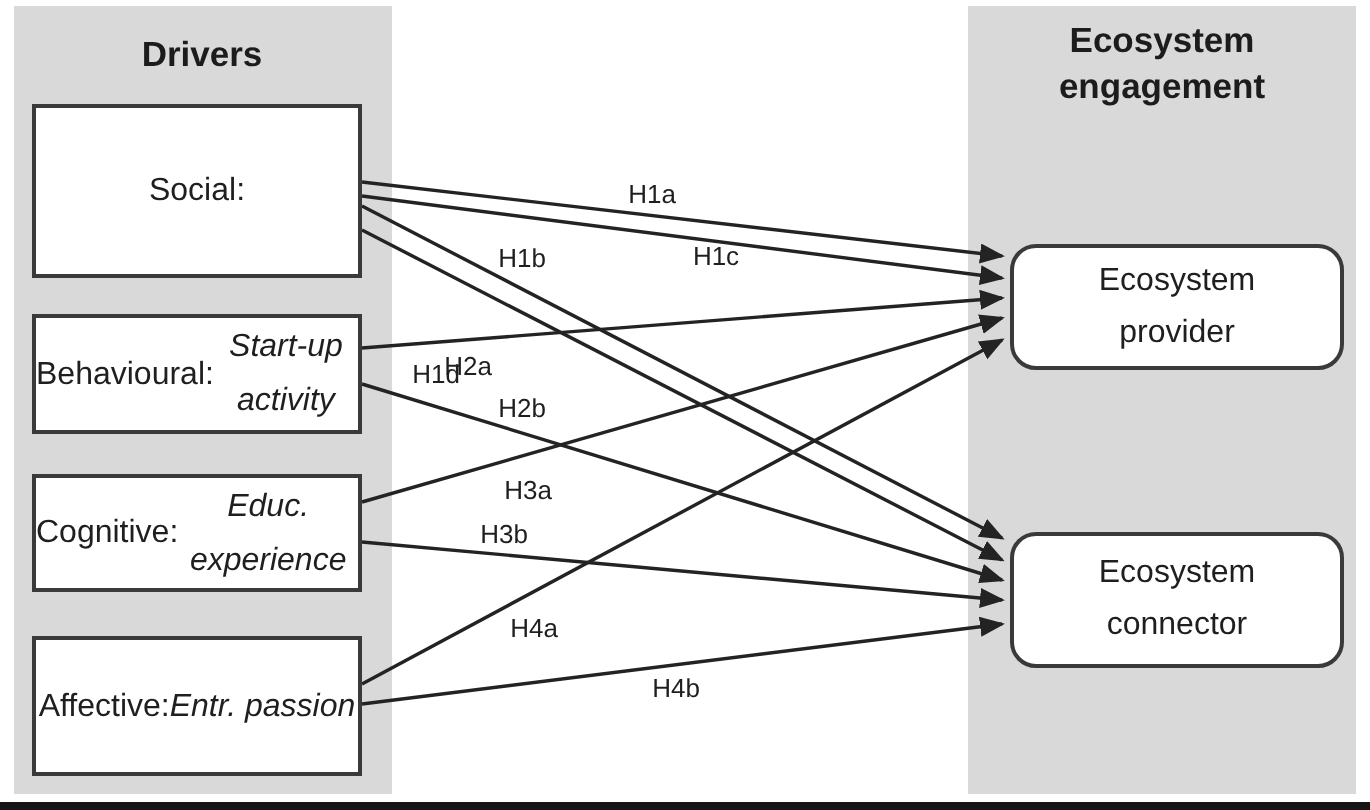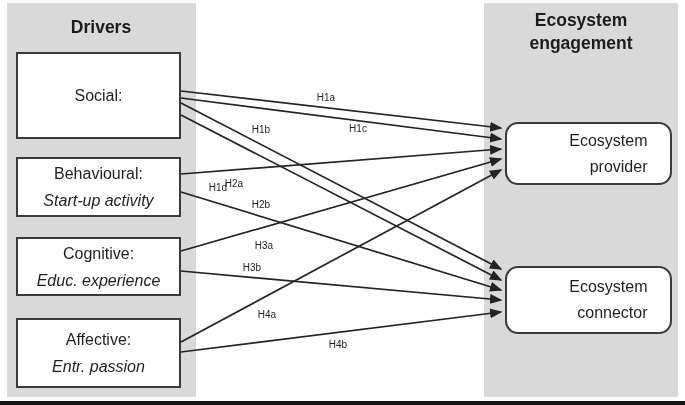--- a/index.html
+++ b/index.html
@@ -12,39 +12,39 @@
   .panel-right{left:484px;width:194px;}
   .bottom-rule{position:absolute;left:0;top:401px;width:685px;height:4px;background:#161616;}
   .panel-title{
     position:absolute;color:#1c1c1c;font-weight:bold;font-size:17.5px;
     line-height:23px;text-align:center;transform:translateX(-50%);
   }
   .title-left{left:101px;top:16px;}
   .title-right{left:581px;top:9px;width:150px;}
   .node{
     position:absolute;background:#ffffff;border:2px solid #3a3a3a;
-    box-sizing:border-box;display:flex;flex-direction:column;
-    align-items:center;justify-content:center;text-align:right;
+    box-sizing:border-box;display:flex;flex-direction:row;
+    align-items:center;justify-content:center;text-align:center;
     color:#1f1f1f;font-size:16px;line-height:27px;
   }
   .driver{left:16px;width:165px;}
   .driver .sub{font-style:italic;}
   .driver .sub.narrow{width:132px;}
   .d-social{top:52px;height:87px;line-height:28px;}
   .d-behavioural{top:157px;height:60px;}
   .d-cognitive{top:237px;height:59px;}
   .d-affective{top:318px;height:70px;}
   .outcome{left:505px;width:167px;line-height:26px;border-radius:13px;}
   .o-provider{top:122px;height:63px;}
   .o-connector{top:266px;height:68px;}
   .outcome .wrap{width:118px;}
   svg.links{position:absolute;left:0;top:0;width:685px;height:405px;pointer-events:none;}
   .hlabel{
     position:absolute;transform:translate(-50%,-50%);
-    font-size:10px;color:#1f1f1f;white-space:nowrap;
+    font-size:13px;color:#1f1f1f;white-space:nowrap;
   }
 </style>
 </head>
 <body>
 
 <div class="canvas">
 
   <div class="panel panel-left"></div>
   <div class="panel panel-right"></div>
 

